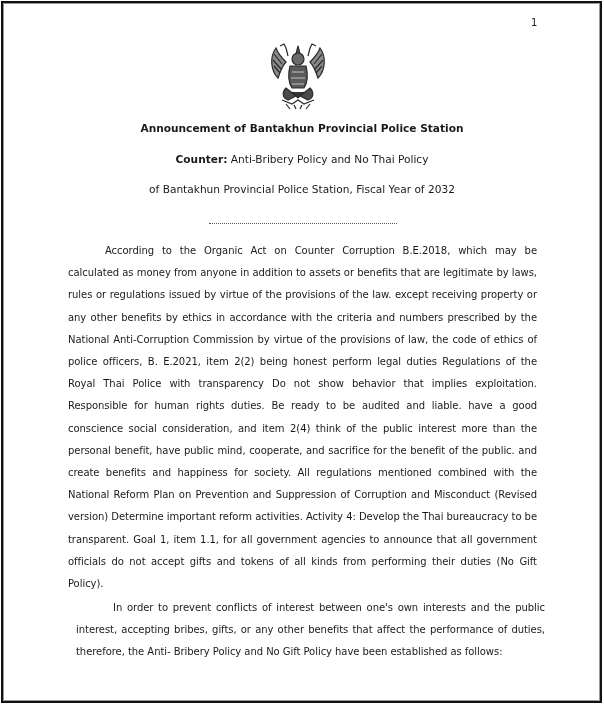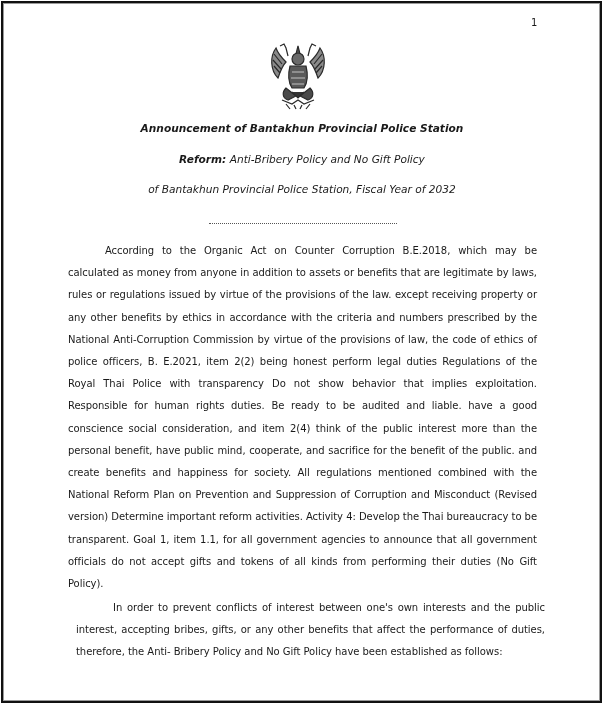--- a/index.html
+++ b/index.html
@@ -10,21 +10,21 @@
     background: #ffffff;
   }
   .page-number {
     position: absolute; left: 531px; top: 17px;
     font-family: "DejaVu Sans", sans-serif; font-size: 10px; color: #111;
   }
   .emblem { position: absolute; left: 266px; top: 42px; width: 64px; height: 68px; }
   .doc-text { font-family: "DejaVu Sans", sans-serif; color: #1a1a1a; }
   .heading {
     position: absolute; left: 0; width: 604px; text-align: center;
-    font-size: 10.6px; white-space: nowrap; font-style: italic;
+    font-size: 10.6px; white-space: nowrap;
   }
   .heading.title { top: 122px; font-weight: bold; }
   .heading.subject { top: 153px; }
   .heading.subject b { font-weight: bold; }
   .heading.subject2 { top: 183px; }
   .dotline {
     position: absolute; left: 209px; top: 223px; width: 188px; height: 0;
     border-top: 1px dotted #555;
   }
   .para {
@@ -64,21 +64,21 @@
     <path d="M44 46 C48 50,48 56,42 58 L34 54 Z" fill="#4a4a4a"></path>
 
     <path d="M16 58 L26 62 L32 58 L38 62 L48 58"></path>
     <path d="M20 62 L24 67 M28 63 L30 67 M36 63 L34 67 M44 62 L40 67"></path>
     <path d="M26 50 L32 56 L38 50" fill="#333"></path>
   </g>
 </svg>
 
 <div class="heading title doc-text">Announcement of Bantakhun Provincial Police Station</div>
 
-<div class="heading subject doc-text"><b>Reform:</b><span> Anti-Bribery Policy and No Gift Policy</span></div>
+<div class="heading subject doc-text"><b>Counter:</b><span> Anti-Bribery Policy and No Thai Policy</span></div>
 
 <div class="heading subject2 doc-text">of Bantakhun Provincial Police Station, Fiscal Year of 2032</div>
 
 <div class="dotline"></div>
 
 <p class="para para1 doc-text" style="margin:0">According to the Organic Act on Counter Corruption B.E.2018, which may be calculated as money from anyone in addition to assets or benefits that are legitimate by laws, rules or regulations issued by virtue of the provisions of the law. except receiving property or any other benefits by ethics in accordance with the criteria and numbers prescribed by the National Anti-Corruption Commission by virtue of the provisions of law, the code of ethics of police officers, B. E.2021, item 2(2) being honest perform legal duties Regulations of the Royal Thai Police with transparency Do not show behavior that implies exploitation.  Responsible for human rights duties. Be ready to be audited and liable. have a good conscience social consideration, and item 2(4) think of the public interest more than the personal benefit, have public mind, cooperate, and sacrifice for the benefit of the public. and create benefits and happiness for society. All regulations mentioned combined with the National Reform Plan on Prevention and Suppression of Corruption and Misconduct (Revised version) Determine important reform activities. Activity 4: Develop the Thai bureaucracy to be transparent. Goal 1, item 1.1, for all government agencies to announce that all government officials do not accept gifts and tokens of all kinds from performing their duties (No Gift Policy).</p>
 
 <p class="para para2 doc-text" style="margin:8px">In order to prevent conflicts of interest between one's own interests and the public interest, accepting bribes, gifts, or any other benefits that affect the performance of duties, therefore, the Anti- Bribery Policy and No Gift Policy have been established as follows:</p>
 
 </body></html>

